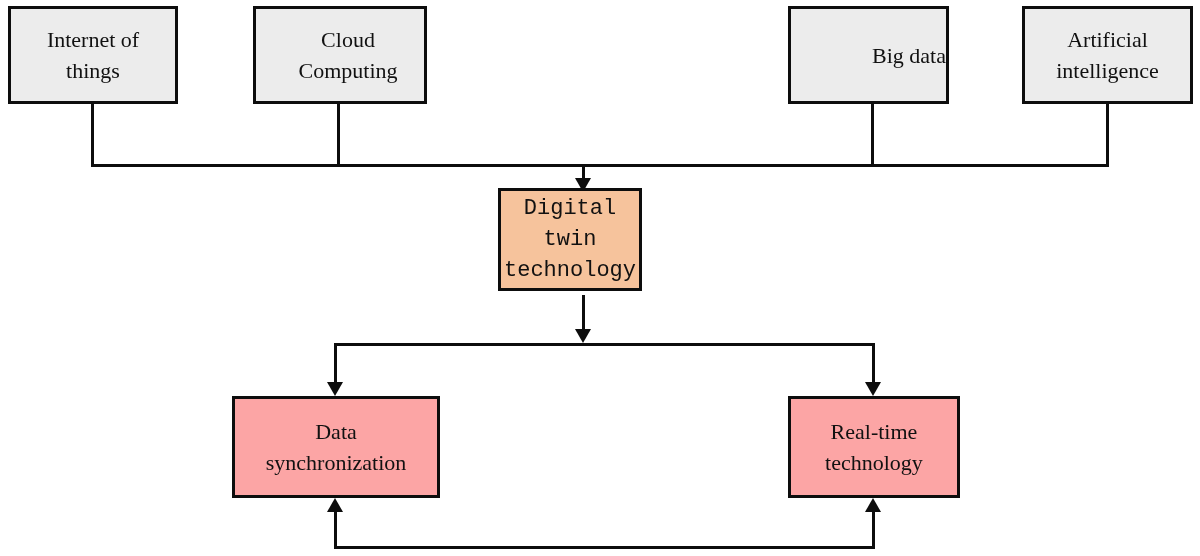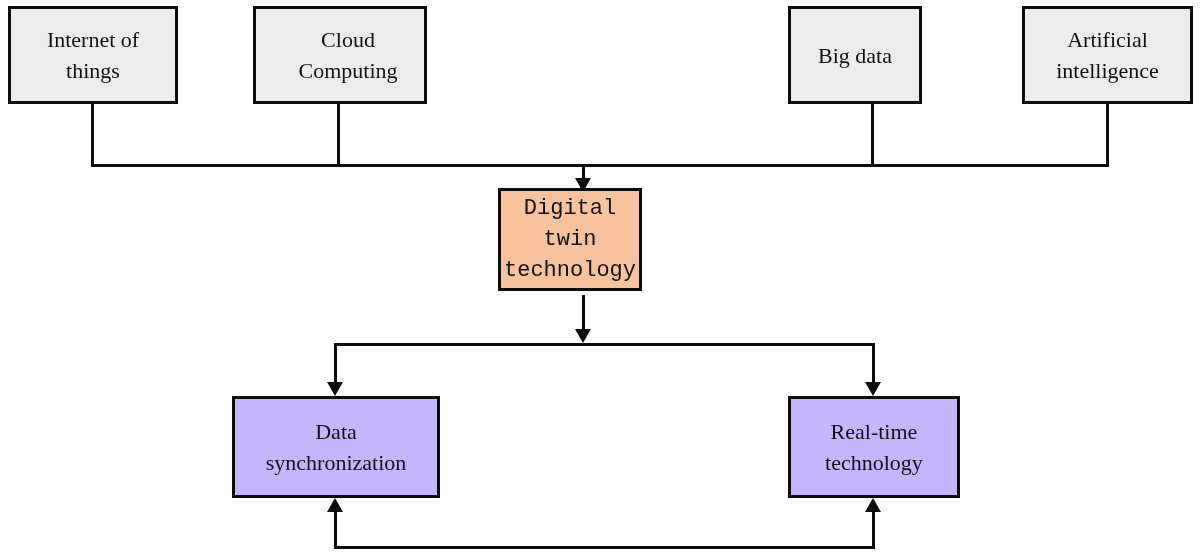--- a/index.html
+++ b/index.html
@@ -26,21 +26,21 @@
     color: #111111;
     font-size: 22px;
     line-height: 31px;
   }
   .box span {
     white-space: pre-line;
     display: block;
   }
   .fill-gray   { background: #ececec; }
   .fill-orange { background: #f6c39c; }
-  .fill-blue   { background: #c4b5fd; }
+  .fill-blue   { background: #fca5a5; }
 
   .line {
     position: absolute;
     background: #0d0d0d;
   }
   .arrow {
     position: absolute;
     width: 0;
     height: 0;
     border-left: 8px solid transparent;
@@ -55,21 +55,21 @@
 <div class="canvas">
 
   <div class="box fill-gray" style="left:8px; top:6px; width:170px; height:98px;">
     <span>Internet of
 things</span>
   </div>
   <div class="box fill-gray" style="left:253px; top:6px; width:174px; height:98px;padding-left:16px;">
     <span>Cloud
 Computing</span>
   </div>
-  <div class="box fill-gray" style="left:788px; top:6px; width:134px; height:98px;">
+  <div class="box fill-gray" style="left:788px; top:6px; width:161px; height:98px;justify-content:flex-end;">
     <span>Big data</span>
   </div>
   <div class="box fill-gray" style="left:1022px; top:6px; width:171px; height:98px;">
     <span>Artificial
 intelligence</span>
   </div>
 
   <div class="line" style="left:91px;  top:103px; width:3px; height:64px;"></div>
   <div class="line" style="left:337px; top:103px; width:3px; height:64px;"></div>
   <div class="line" style="left:871px; top:103px; width:3px; height:64px;"></div>

